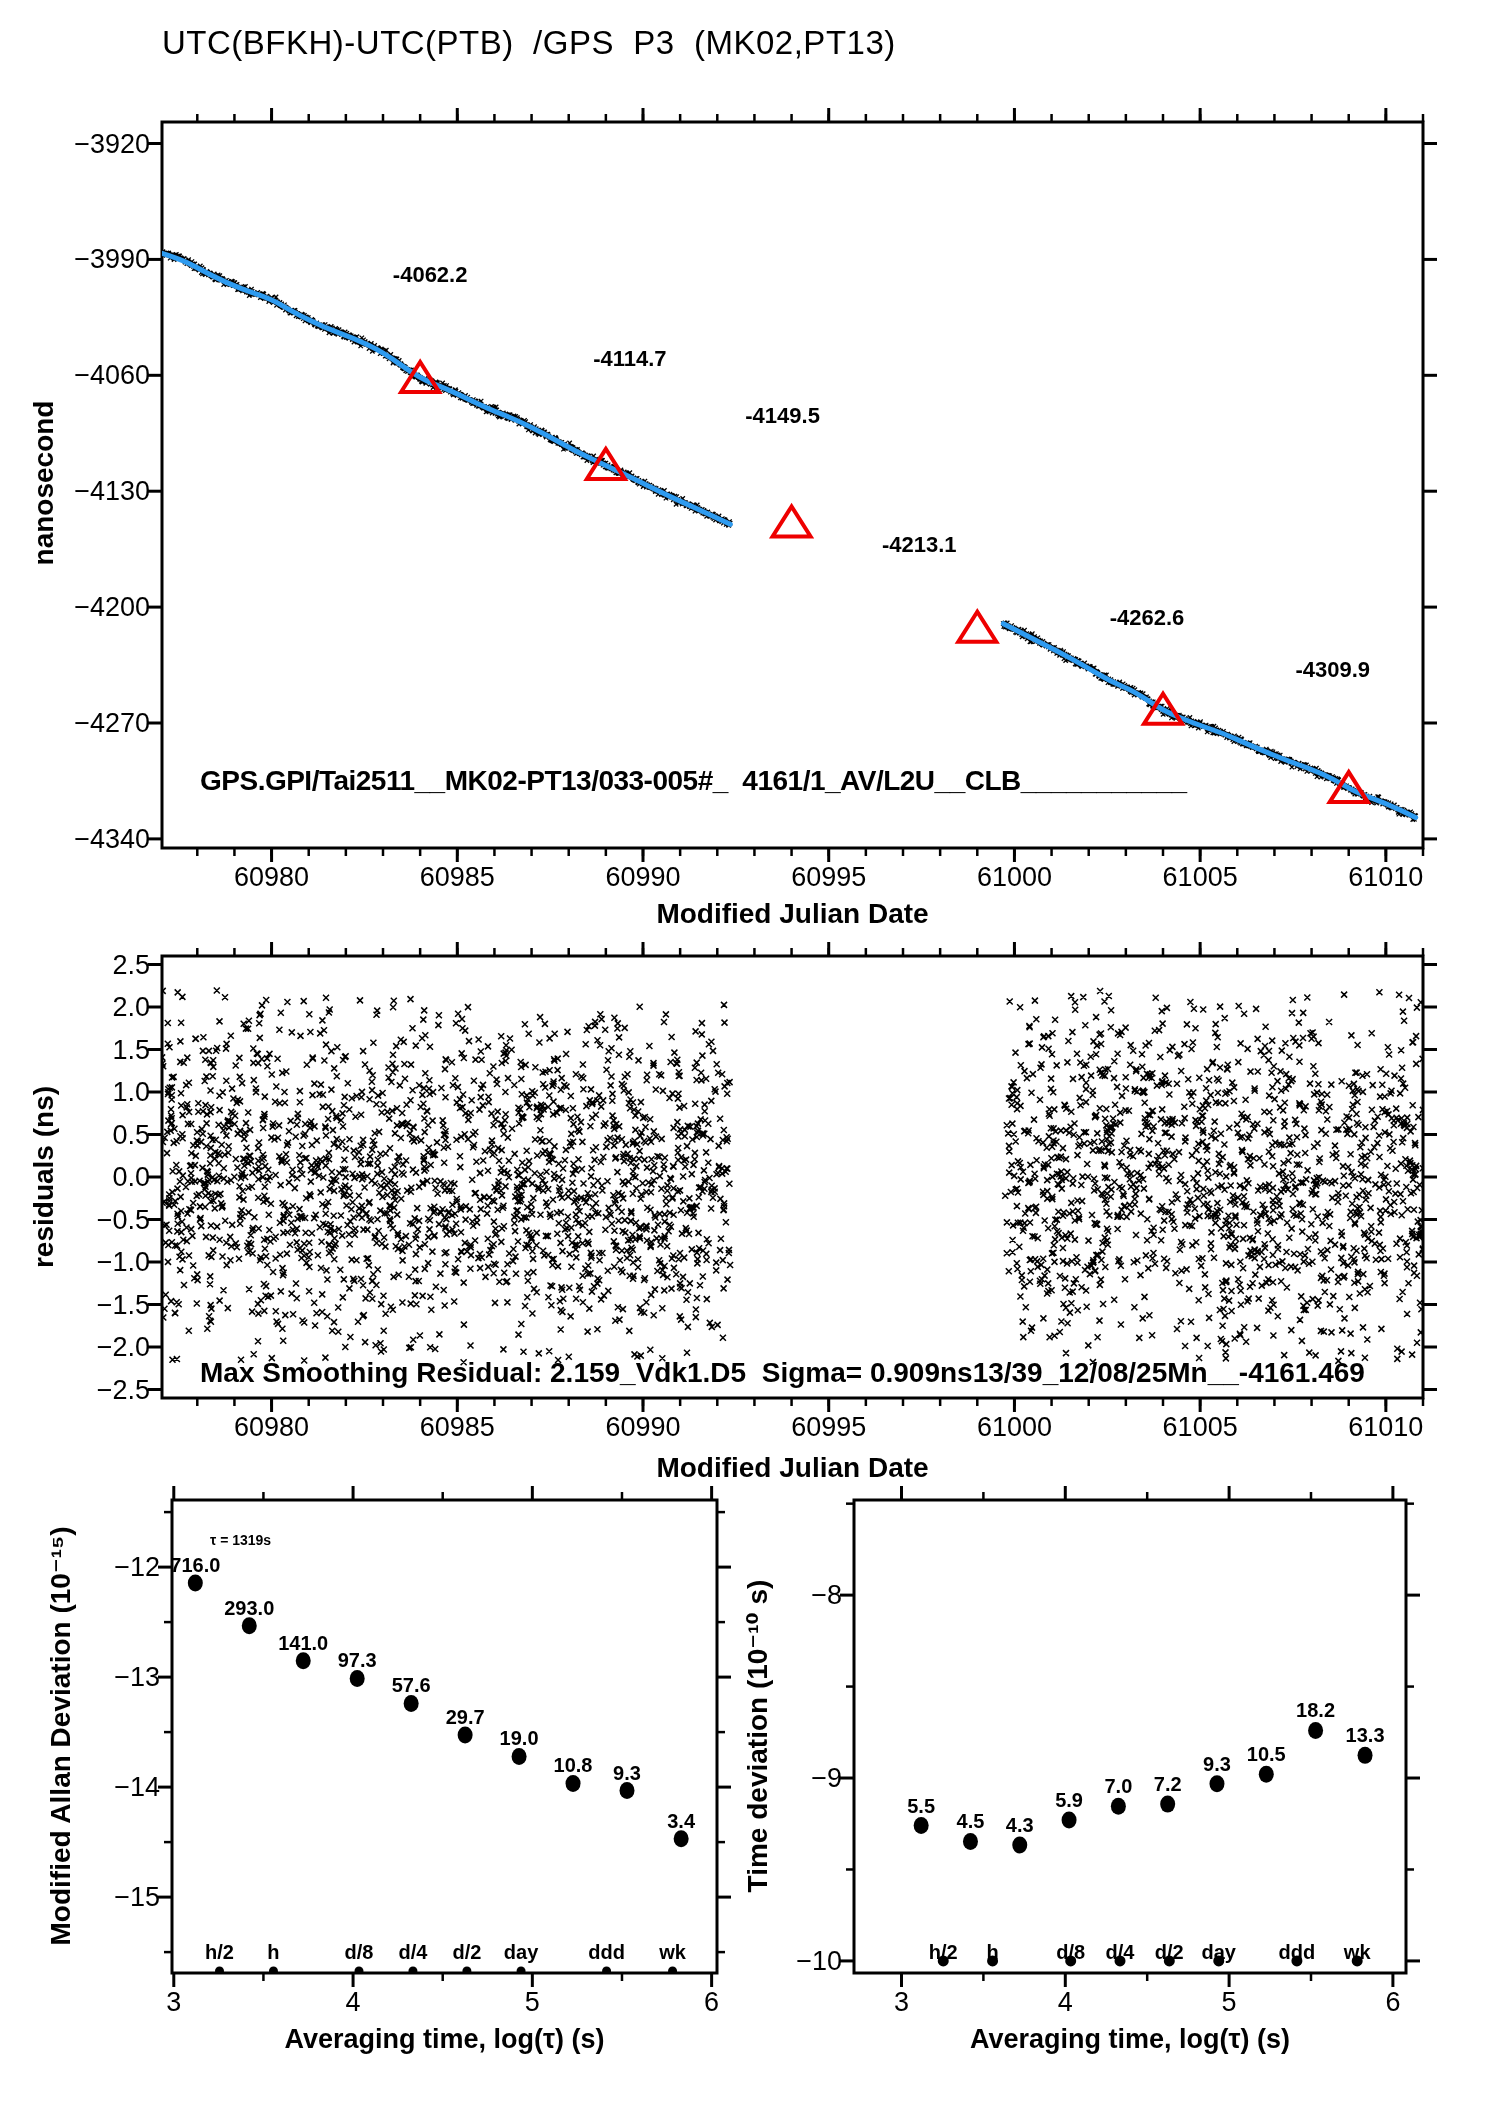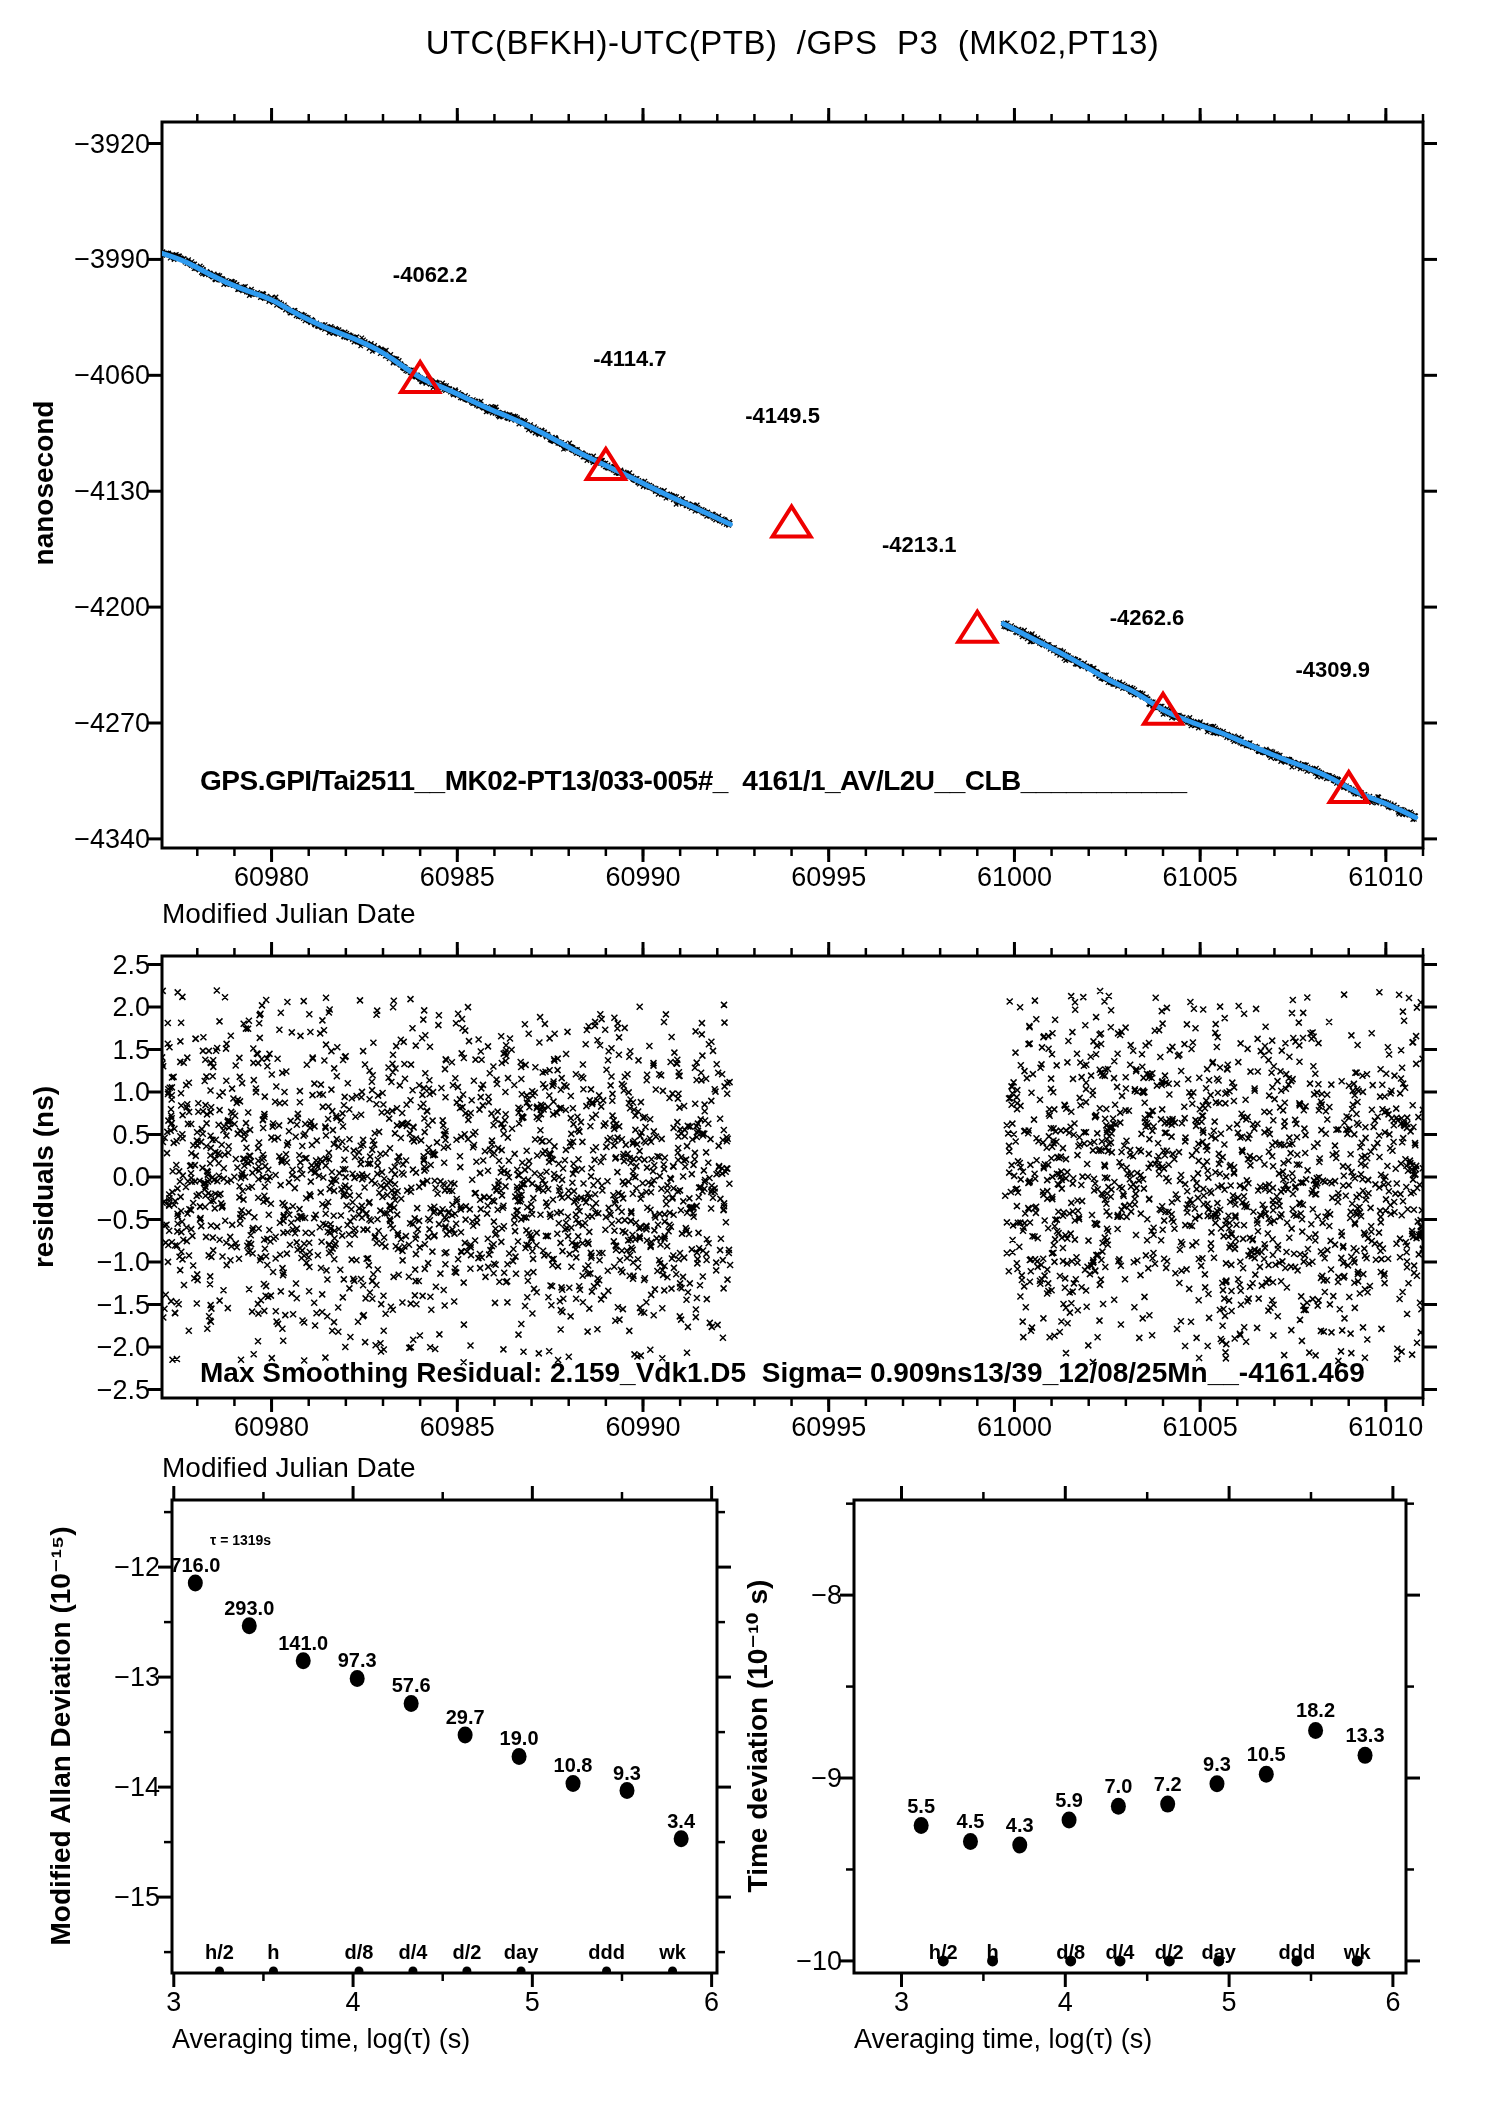--- a/index.html
+++ b/index.html
@@ -1,21 +1,21 @@
 <!DOCTYPE html>
 <html><head>
 <meta charset="utf-8">
 <style>
   html,body{margin:0;padding:0;background:#fff;}
   #app{position:relative;width:1488px;height:2105px;background:#fff;overflow:hidden;
        font-family:"Liberation Sans","DejaVu Sans",sans-serif;color:#000;}
   #chart{position:absolute;left:0;top:0;}
   .txt{position:absolute;white-space:pre;}
-  .title{left:162px;width:1261px;top:24px;text-align:center;font-size:33px;font-weight:400;letter-spacing:.5px;}
-  .xtitle{font-weight:400;font-size:28px;text-align:left;}
+  .title{left:162px;width:1261px;top:24px;text-align:left;font-size:33px;font-weight:400;letter-spacing:.5px;}
+  .xtitle{font-weight:700;font-size:28px;text-align:center;}
   #phase-xt{left:162px;width:1261px;top:898px;}
   #resid-xt{left:162px;width:1261px;top:1452px;}
   #mdev-xt{left:172px;width:545px;top:2024px;font-size:27px;}
   #tdev-xt{left:854px;width:552px;top:2024px;font-size:27px;}
   .ytitle{font-weight:700;font-size:28px;transform:translate(-50%,-50%) rotate(-90deg);}
   #phase-yt{left:44px;top:483px;}
   #resid-yt{left:44px;top:1177px;}
   #mdev-yt{left:60px;top:1736px;}
   #tdev-yt{left:757px;top:1736px;}
   #phase-ann{left:200px;top:765px;font-size:28px;font-weight:700;letter-spacing:-0.5px;}

